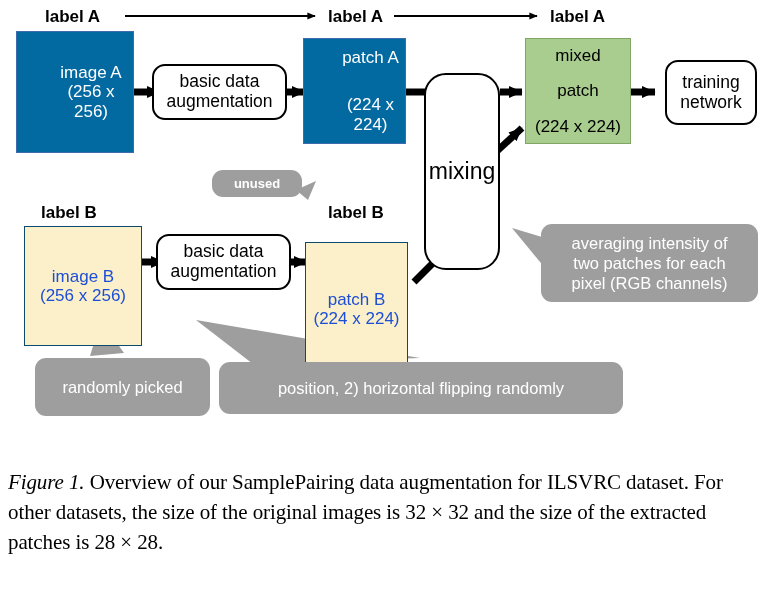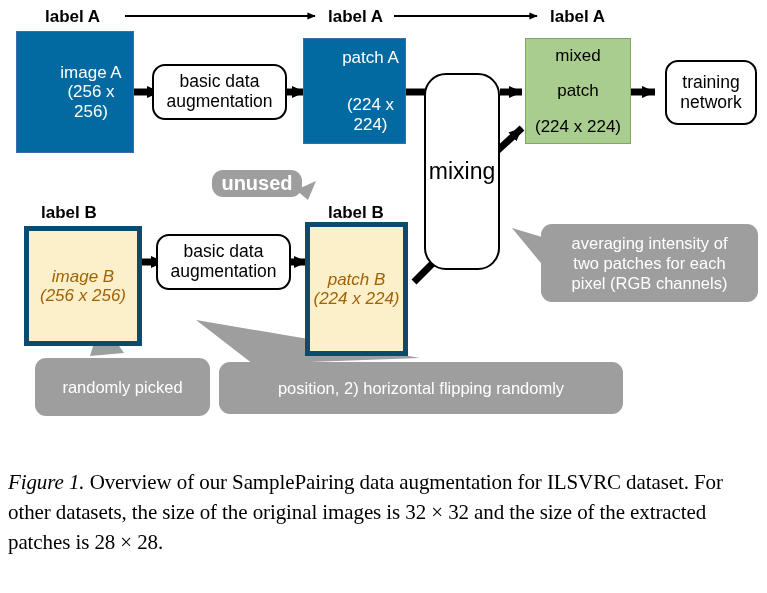--- a/index.html
+++ b/index.html
@@ -55,23 +55,22 @@
     border: 1px solid #3a5f9e;
   }
   .box-blue {
     background: #0369a1;
     color: #ffffff;
     border: 1px solid #3f6aad;
     padding-left: 32px;
   }
   .box-yellow {
     background: #fbf0c9;
-    color: #a16207;
-    border: 5px solid #0c4a6e;
-    font-style: italic;
+    color: #1d4ed8;
+    border: 1px solid #0c4a6e;
   }
   .box-green {
     background: #a9cc8f;
     color: #000000;
     border: 1px solid #7fa663;
     gap: 16px;
   }
   .rounded-box {
     background: #ffffff;
     color: #000000;
@@ -107,21 +106,21 @@
     align-items: center;
     justify-content: center;
     text-align: center;
     font-size: 16.5px;
     line-height: 1.22;
     padding: 5px 10px;
     z-index: 3;
   }
   .callout.bold {
     font-weight: bold;
-    font-size: 20px;
+    font-size: 13px;
   }
   .callout span { display: block; }
 
   
   #caption {
     position: absolute;
     left: 8px;
     top: 468px;
     width: 740px;
     font-family: "Liberation Serif", serif;
@@ -214,21 +213,21 @@
     <div class="node img-box box-yellow" style="left:24px; top:226px; width:118px; height:120px;">
       <span class="l1">image B</span>
       <span class="l2">(256 x 256)</span>
     </div>
 
     <div class="node rounded-box" style="left:156px; top:234px; width:135px; height:56px;">
       <span class="l1">basic data</span>
       <span class="l2">augmentation</span>
     </div>
 
-    <div class="node img-box box-yellow" style="left:305px; top:222px; width:103px; height:134px;">
+    <div class="node img-box box-yellow" style="left:305px; top:242px; width:103px; height:134px;">
       <span class="l1">patch B</span>
       <span class="l2">(224 x 224)</span>
     </div>
 
     <div class="callout bold" style="left:212px; top:170px; width:90px; height:27px;">
       <span>unused</span>
     </div>
 
     <div class="callout" style="left:541px; top:224px; width:217px; height:78px; flex-direction:column;">
       <span>averaging intensity of</span>

